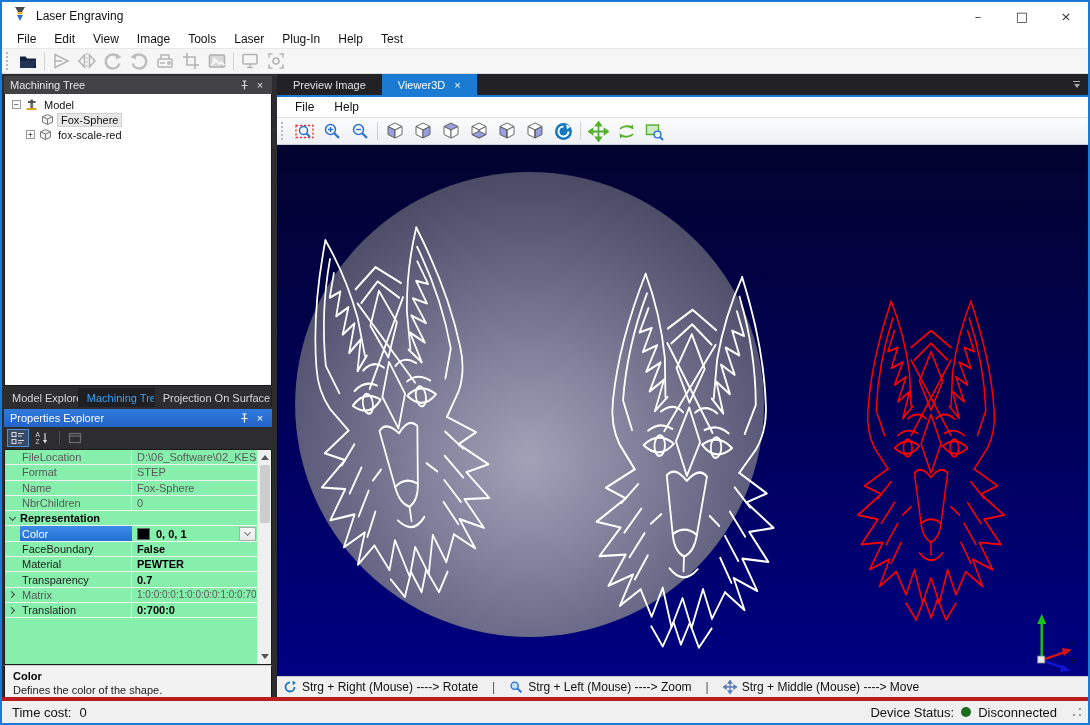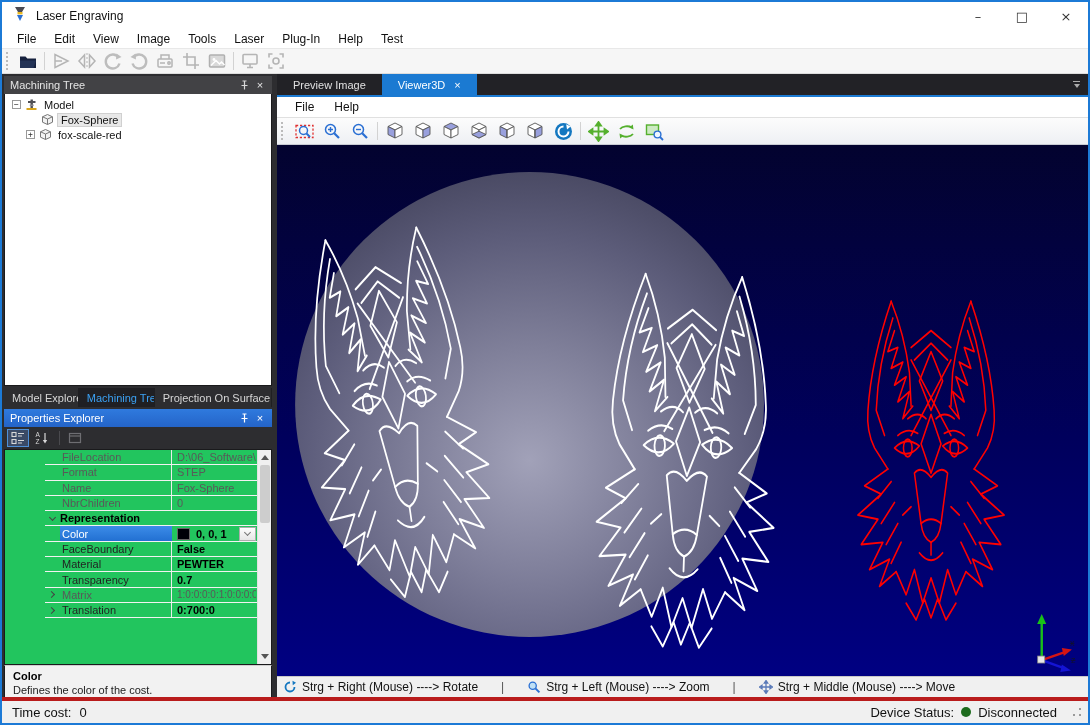--- a/index.html
+++ b/index.html
@@ -49,21 +49,21 @@
   .ltab { font-size:11px; color:#d6d6d6; padding:0 8px; display:flex; align-items:center; border-right:1px solid #1f1f22; cursor:pointer; white-space:nowrap; overflow:hidden; }
   .ltab.active { background:#1f1f23; color:#3ba1f3; }
 
   
   .props { flex:1; display:flex; flex-direction:column; margin-top:2px; min-height:0; }
   .ptools { height:22px; background:#2d2d30; display:flex; align-items:center; padding-left:3px; flex:none; }
   .pbtn { width:22px; height:18px; display:flex; align-items:center; justify-content:center; margin-right:2px; cursor:pointer; border:1px solid transparent; }
   .pbtn.active { background:#3a4a66; border:1px solid #4f8fd6; }
   .psep { width:1px; height:14px; background:#4a4a4e; margin:0 4px; }
 
-  .pgrid { height:216px; background:#22c55e; position:relative; border:1px solid #1a1a1c; overflow:hidden; flex:none;padding-left:40px; }
+  .pgrid { height:216px; background:#86efac; position:relative; border:1px solid #1a1a1c; overflow:hidden; flex:none; }
   .prow { height:15.3px; display:flex; align-items:center; font-size:11px; border-bottom:1px solid #f2f2f2; padding-right:15px; }
   .pexp { width:15px; flex:none; display:flex; align-items:center; justify-content:center; }
   .plabel { width:112px; flex:none; color:#595959; border-right:1px solid #ececec; height:100%; display:flex; align-items:center; padding-left:2px; white-space:nowrap; overflow:hidden; }
   .pvalue { flex:1; color:#595959; padding-left:5px; white-space:nowrap; overflow:hidden; display:flex; align-items:center; }
   .pvalue.bold, .plabel.boldlbl { color:#000; font-weight:bold; }
   .plabel.dark { color:#222; }
   .prow.cat .catlabel { font-weight:bold; color:#000; font-size:11px; }
   .prow.sel .plabel { background:linear-gradient(#3c8ce8,#2270d2); color:#fff; border-right:none; }
   .swatch { width:13px; height:12px; border:1px solid #666; margin-right:6px; flex:none; }
   .combo { margin-left:auto; width:17px; height:14px; border:1px solid #adadad; background:linear-gradient(#fdfdfd,#e6e6e6); display:flex; align-items:center; justify-content:center; cursor:pointer; }
@@ -90,21 +90,21 @@
   .vcaret { margin-left:auto; align-self:center; margin-right:8px; display:flex; flex-direction:column; align-items:center; cursor:pointer; }
   .vcaret .bar { width:7px; height:1px; background:#aaa; margin-bottom:2px; }
   .vcaret .tri { width:0; height:0; border-left:3.5px solid transparent; border-right:3.5px solid transparent; border-top:4px solid #aaa; }
   .blueline { height:2px; background:#1b7ad2; flex:none; }
   .vmenu { height:20px; background:#fff; display:flex; align-items:center; padding-left:8px; flex:none; }
   .vmenu .mitem { font-size:12px; color:#111; padding:0 10px; cursor:default; }
   .vtoolbar { height:28px; background:linear-gradient(#fcfcfc,#eef0f4); border-top:1px solid #e0e0e0; border-bottom:1px solid #c9ccd4; display:flex; align-items:center; padding-left:2px; flex:none; }
   .vbtn { width:28px; height:26px; border:none; background:transparent; display:flex; align-items:center; justify-content:center; cursor:pointer; }
   .viewport { flex:1; min-height:0; position:relative; }
   .viewport svg { display:block; width:100%; height:100%; }
-  .vhints { height:21px; background:#f0f0f0; border-top:1px solid #c8c8c8; display:flex; align-items:center; padding-left:6px; gap:17px; flex:none; font-size:12px; color:#111; }
+  .vhints { height:21px; background:#f0f0f0; border-top:1px solid #c8c8c8; display:flex; align-items:center; padding-left:6px; gap:8px; flex:none; font-size:12px; color:#111; }
   .vhints .hsep { color:#555; padding:0 6px; }
   .vhints .hint { display:flex; align-items:center; gap:5px; }
 
   
   .statusbar { height:26px; background:#f0f0f0; border-top:4px solid #b91c1c; display:flex; align-items:center; padding:0 6px 0 10px; flex:none; font-size:13px; color:#111; }
   .statusbar .right { margin-left:auto; display:flex; align-items:center; gap:7px; }
   .dot { width:10px; height:10px; border-radius:50%; display:inline-block; }
   .rgrip { width:10px; height:10px; margin-left:8px; background:
     radial-gradient(circle at 8px 2px,#9a9a9a 1px,transparent 1.2px),
     radial-gradient(circle at 8px 8px,#9a9a9a 1px,transparent 1.2px),
@@ -371,21 +371,21 @@
             </div>
           <div class="vscroll">
             <span class="sarrow up"></span>
             <span class="sthumb"></span>
             <span class="sarrow down"></span>
           </div>
         </div>
 
         <div class="pdesc">
           <div class="dt">Color</div>
-          <div class="dd">Defines the color of the cost.</div>
+          <div class="dd">Defines the color of the shape.</div>
         </div>
       </div>
     </div>
 
     <div class="dockgap"></div>
 
     <div class="viewer">
       <div class="vtabs">
         <span class="vtab">
             <span>Preview Image</span>

